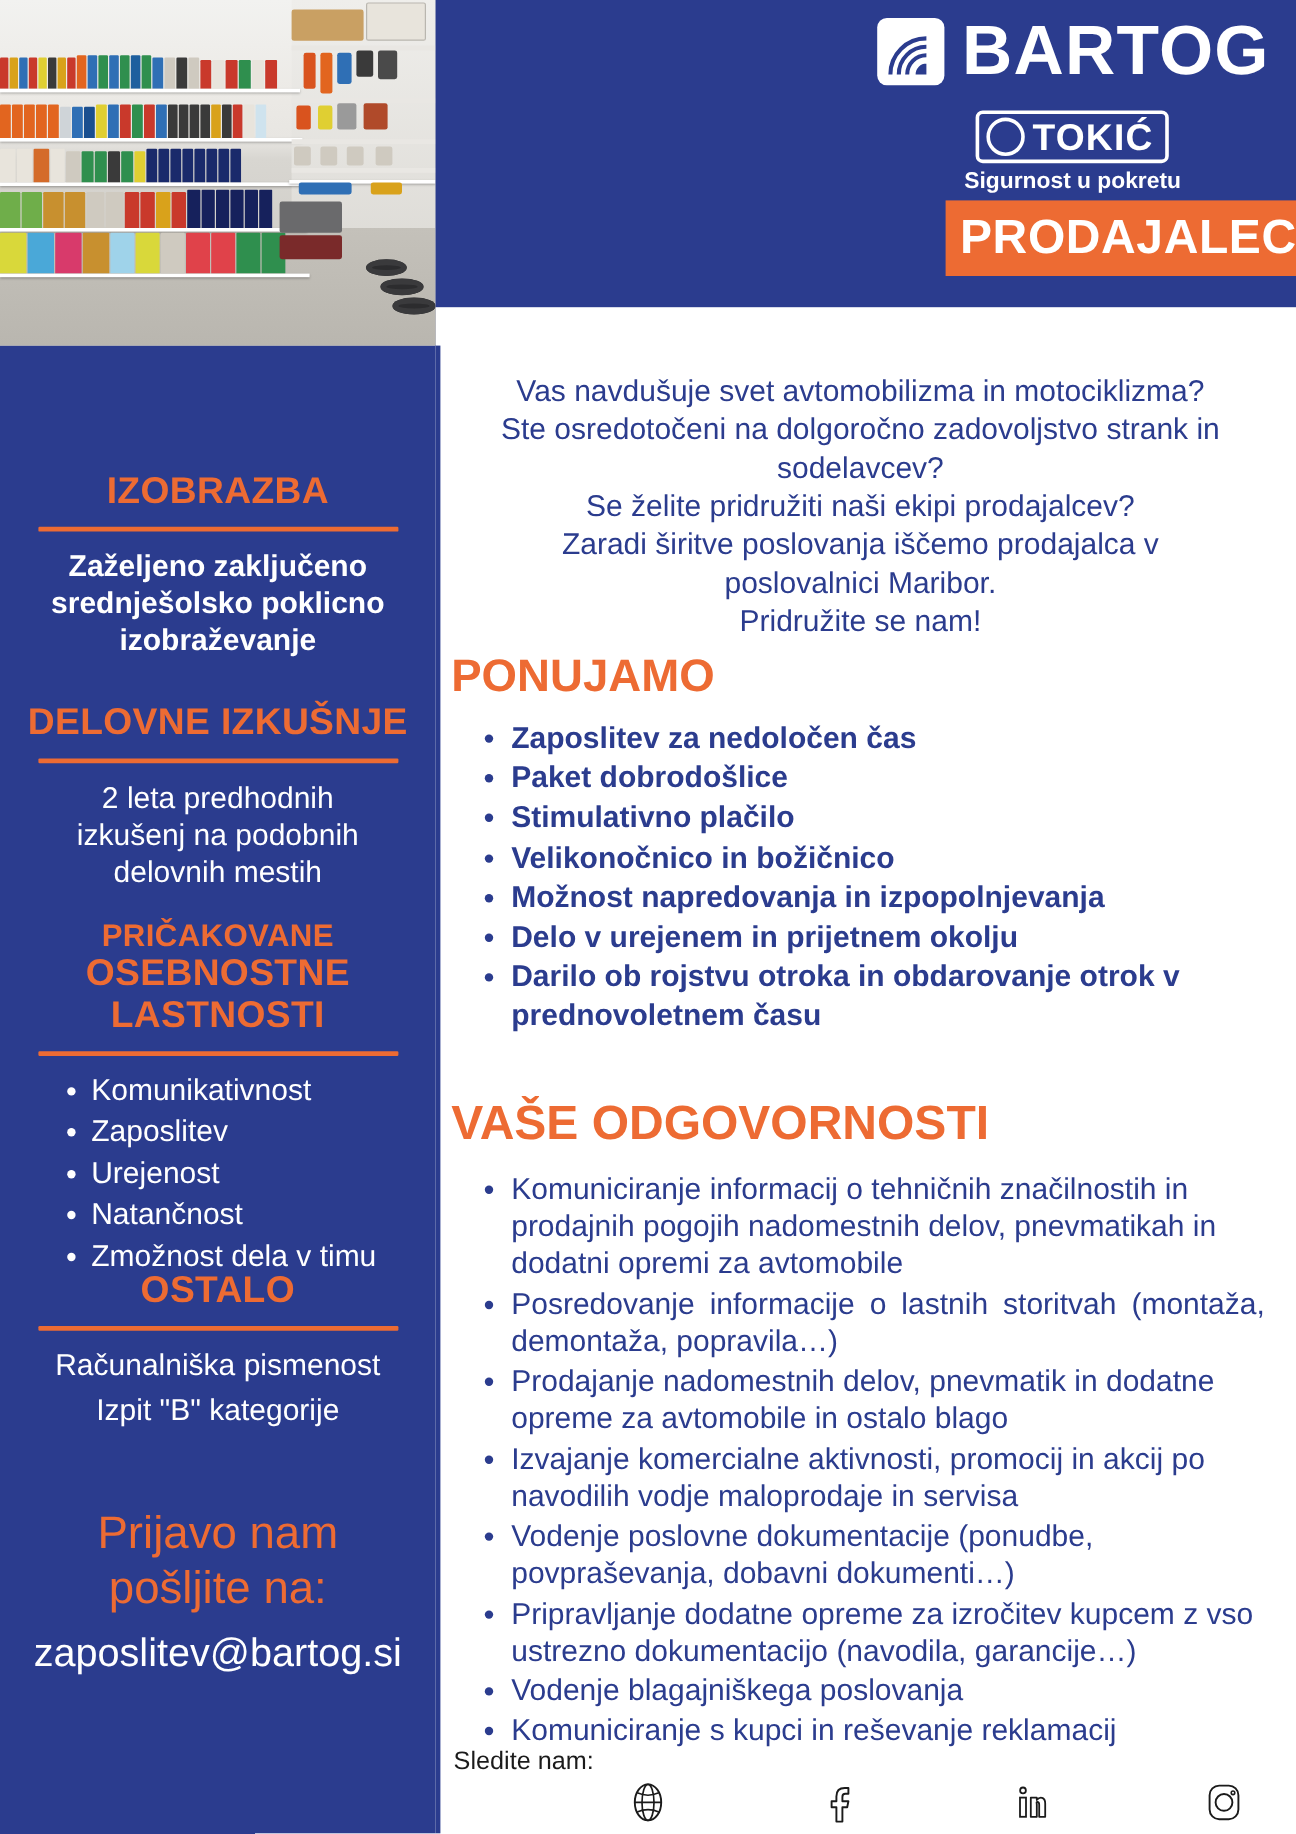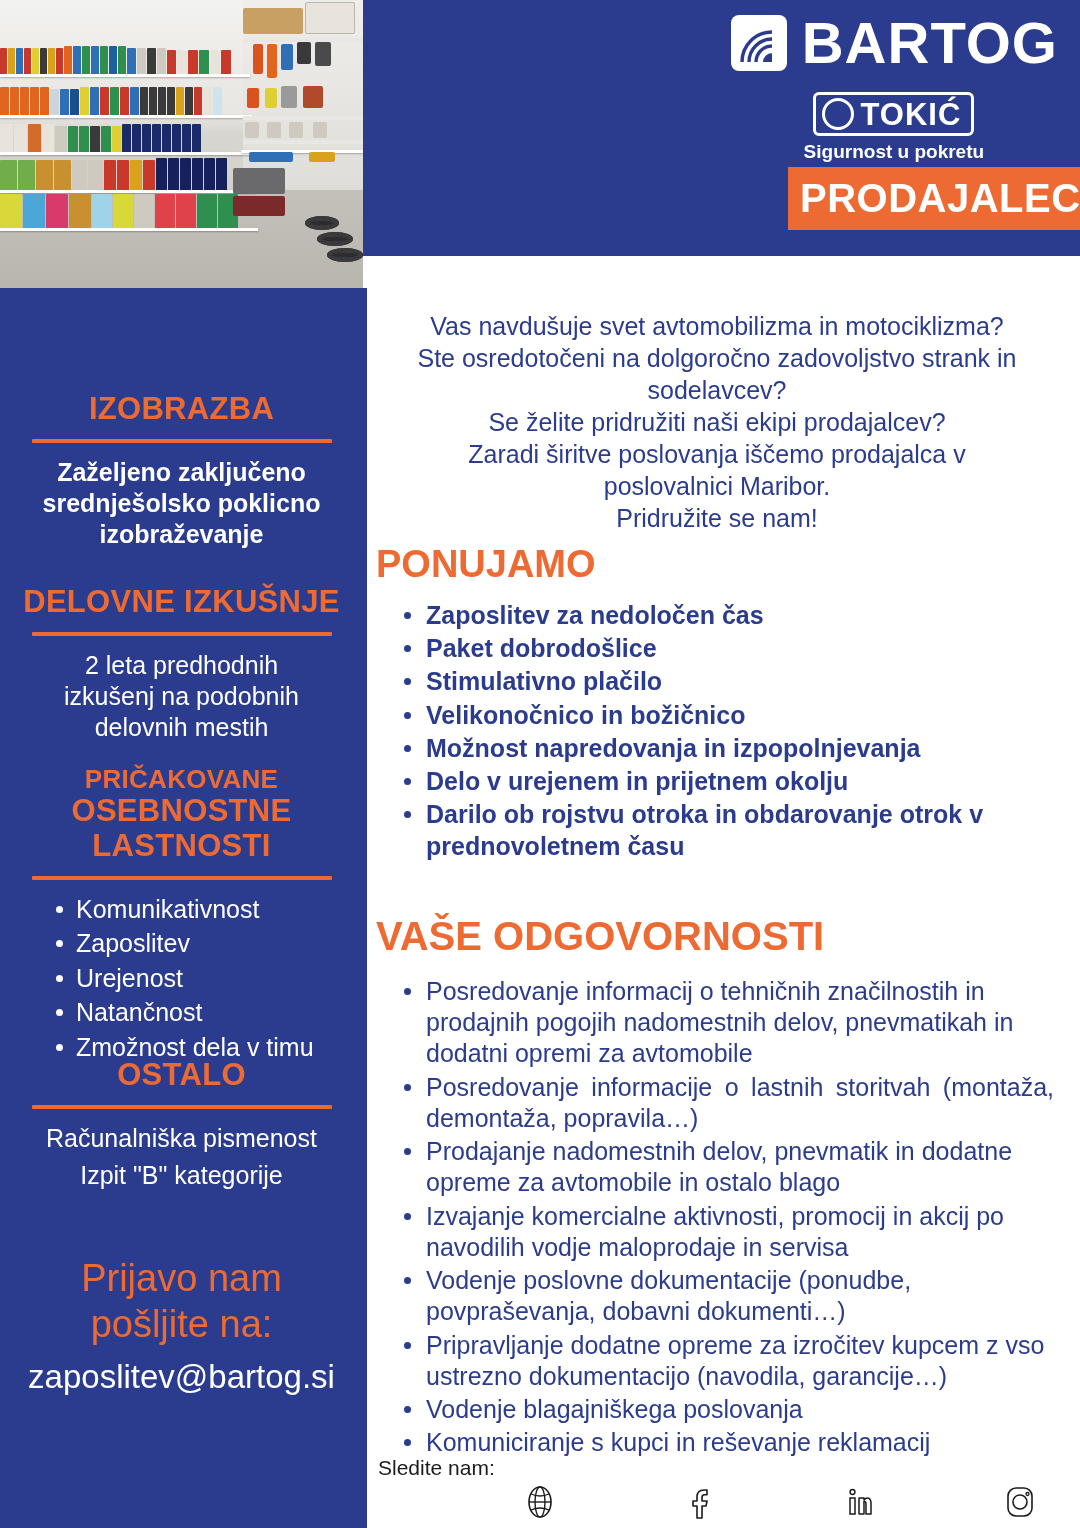--- a/index.html
+++ b/index.html
@@ -357,21 +357,21 @@
       <li>Paket dobrodošlice</li>
       <li>Stimulativno plačilo</li>
       <li>Velikonočnico in božičnico</li>
       <li>Možnost napredovanja in izpopolnjevanja</li>
       <li>Delo v urejenem in prijetnem okolju</li>
       <li>Darilo ob rojstvu otroka in obdarovanje otrok v prednovoletnem času</li>
     </ul>
 
     <h2 class="sec-h big" style="margin-top:52px;">VAŠE ODGOVORNOSTI</h2>
     <ul class="mlist" style="margin-top:18px;">
-      <li>Posredovanje informacij o tehničnih značilnostih in prodajnih pogojih nadomestnih delov, pnevmatikah in dodatni opremi za avtomobile</li>
+      <li>Komuniciranje informacij o tehničnih značilnostih in prodajnih pogojih nadomestnih delov, pnevmatikah in dodatni opremi za avtomobile</li>
       <li style="text-align:justify;">Posredovanje informacije o lastnih storitvah (montaža, demontaža, popravila…)</li>
       <li>Prodajanje nadomestnih delov, pnevmatik in dodatne opreme za avtomobile in ostalo blago</li>
       <li>Izvajanje komercialne aktivnosti, promocij in akcij po navodilih vodje maloprodaje in servisa</li>
       <li>Vodenje poslovne dokumentacije (ponudbe, povpraševanja, dobavni dokumenti…)</li>
       <li>Pripravljanje dodatne opreme za izročitev kupcem z vso ustrezno dokumentacijo (navodila, garancije…)</li>
       <li>Vodenje blagajniškega poslovanja</li>
       <li>Komuniciranje s kupci in reševanje reklamacij</li>
     </ul>
 
     <div class="follow">Sledite nam:</div>

